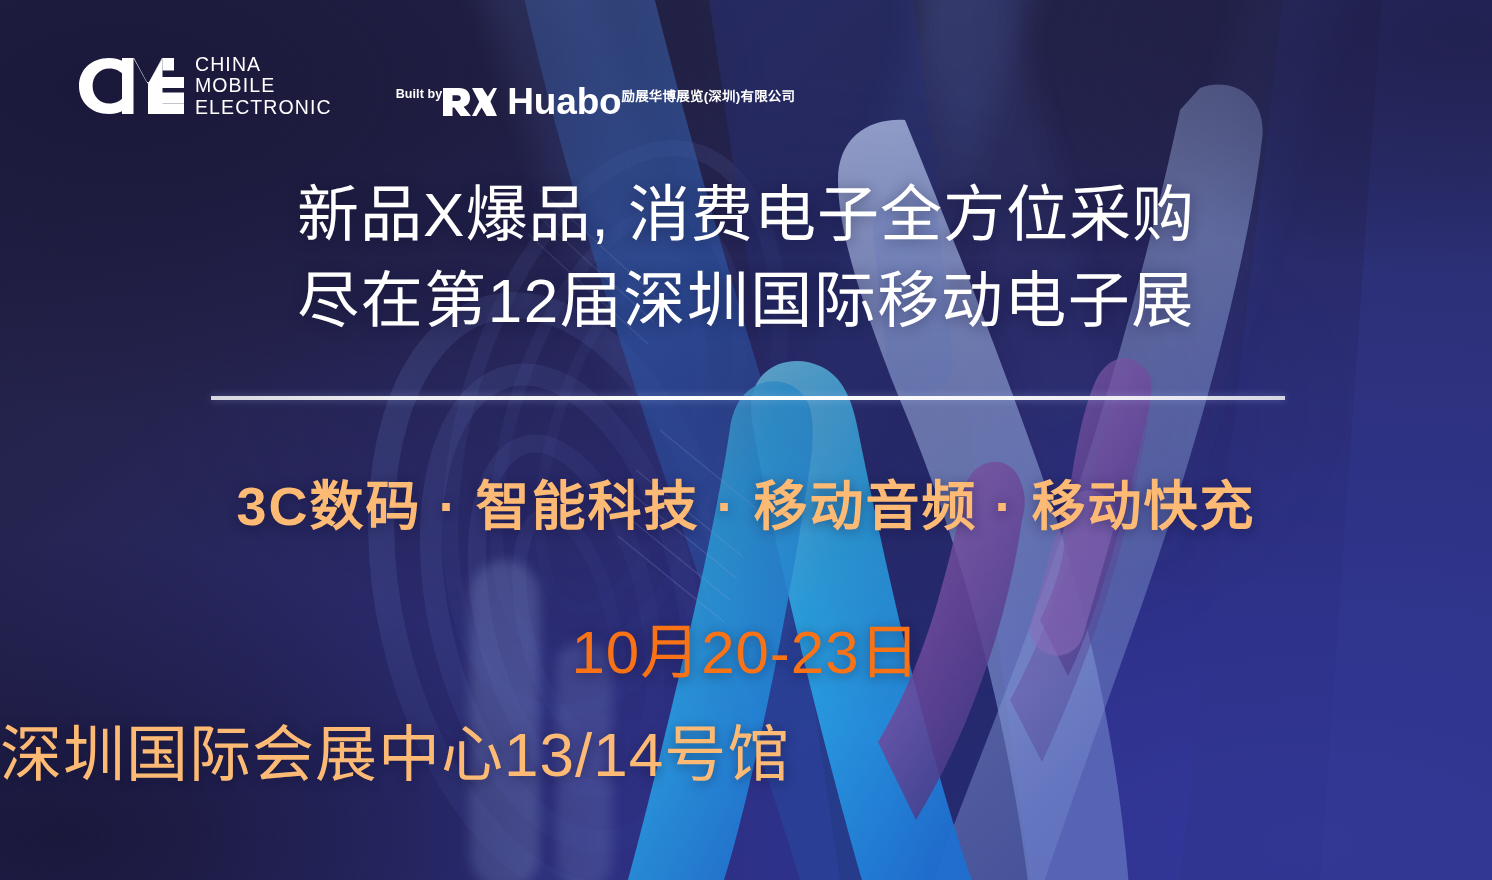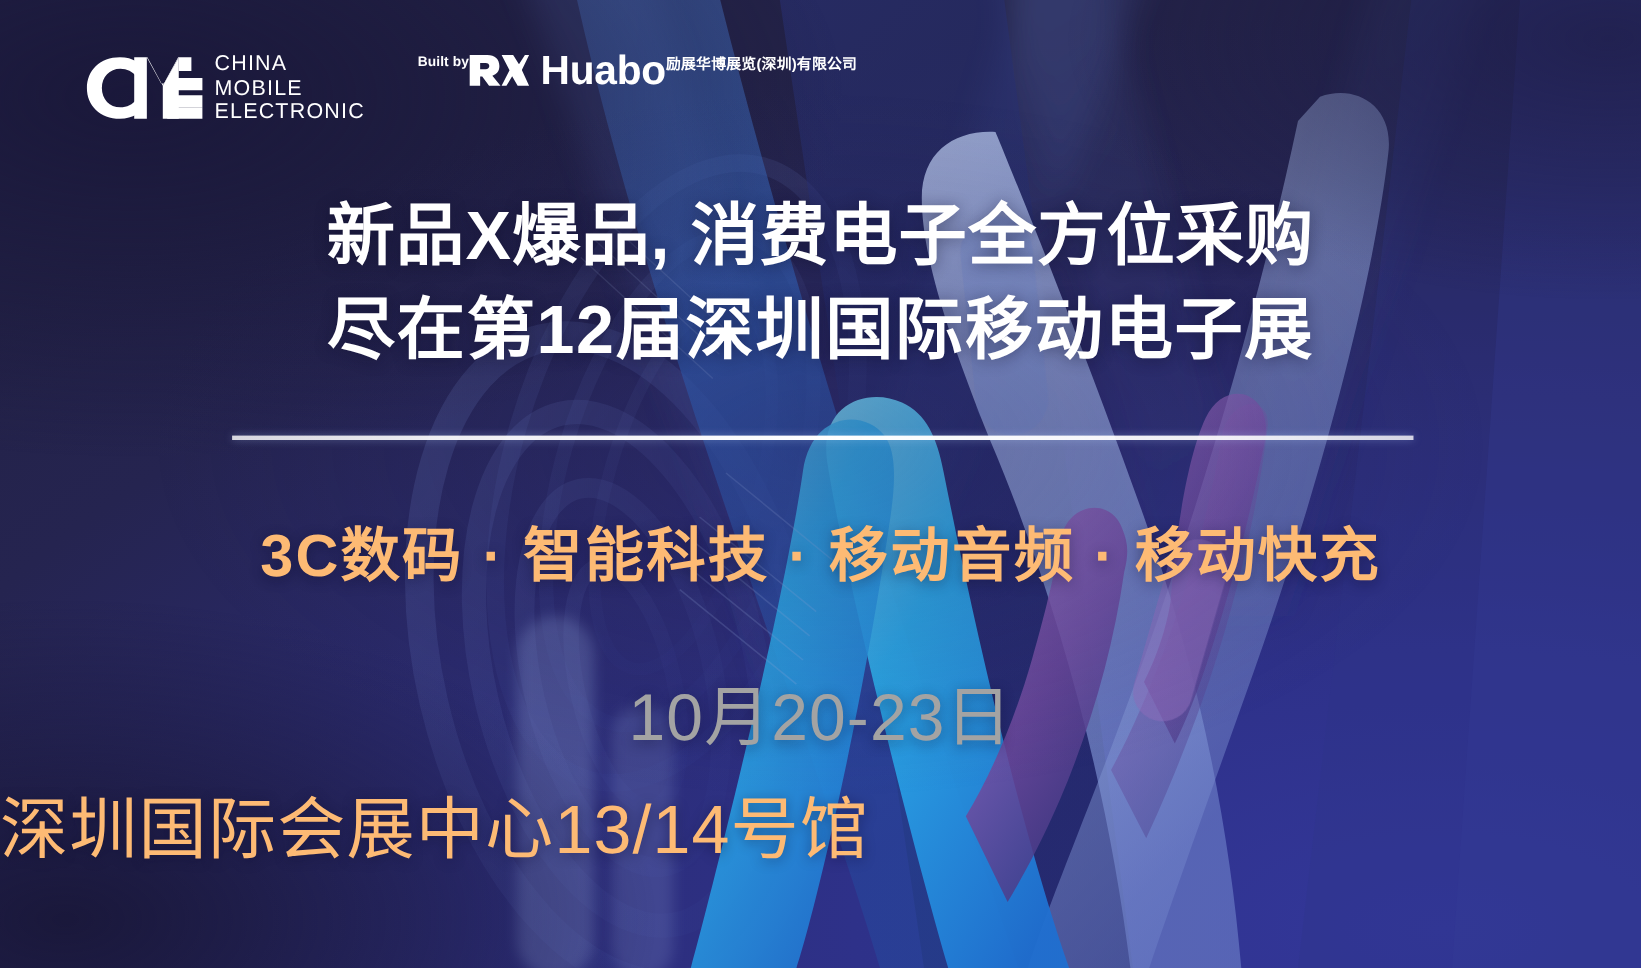--- a/index.html
+++ b/index.html
@@ -57,22 +57,22 @@
     inset: 0;
     z-index: 6;
   }
 
   
   .logo-bar {
     position: absolute;
     left: 78px;
     top: 49px;
     display: flex;
-    align-items: flex-start;
-    gap: 0px;
+    align-items: flex-end;
+    gap: 16px;
     height: 68px;
   }
 
   .logo-cme {
     display: flex;
     align-items: center;
     gap: 9px;
   }
   .cme-mark { display: block; }
   .cme-words {
@@ -139,21 +139,21 @@
     white-space: nowrap;
   }
 
   
   .headline {
     position: absolute;
     left: 0; right: 0;
     top: 172px;
     text-align: center;
     color: #ffffff;
-    font-weight: 700;
+    font-weight: 400;
     font-size: 62px;
     line-height: 86px;
     letter-spacing: 1px;
     text-shadow: 0 2px 14px rgba(10,10,40,.45);
   }
   .headline .hl-line { display: block; white-space: nowrap; }
   .headline .hl-line.l2 { letter-spacing: 1.5px; text-align: center; }
 
   .divider {
     position: absolute;
@@ -182,21 +182,21 @@
     letter-spacing: 2px;
     white-space: nowrap;
     text-shadow: 0 2px 12px rgba(10,10,40,.4);
   }
 
   .date-line {
     position: absolute;
     left: 0; right: 0;
     top: 614px;
     text-align: center;
-    color: #a3a3a3;
+    color: #f97316;
     font-weight: 400;
     font-size: 60px;
     line-height: 78px;
     letter-spacing: 1px;
     white-space: nowrap;
     text-shadow: 0 2px 12px rgba(10,10,40,.4);
   }
 
   .venue-line {
     position: absolute;

